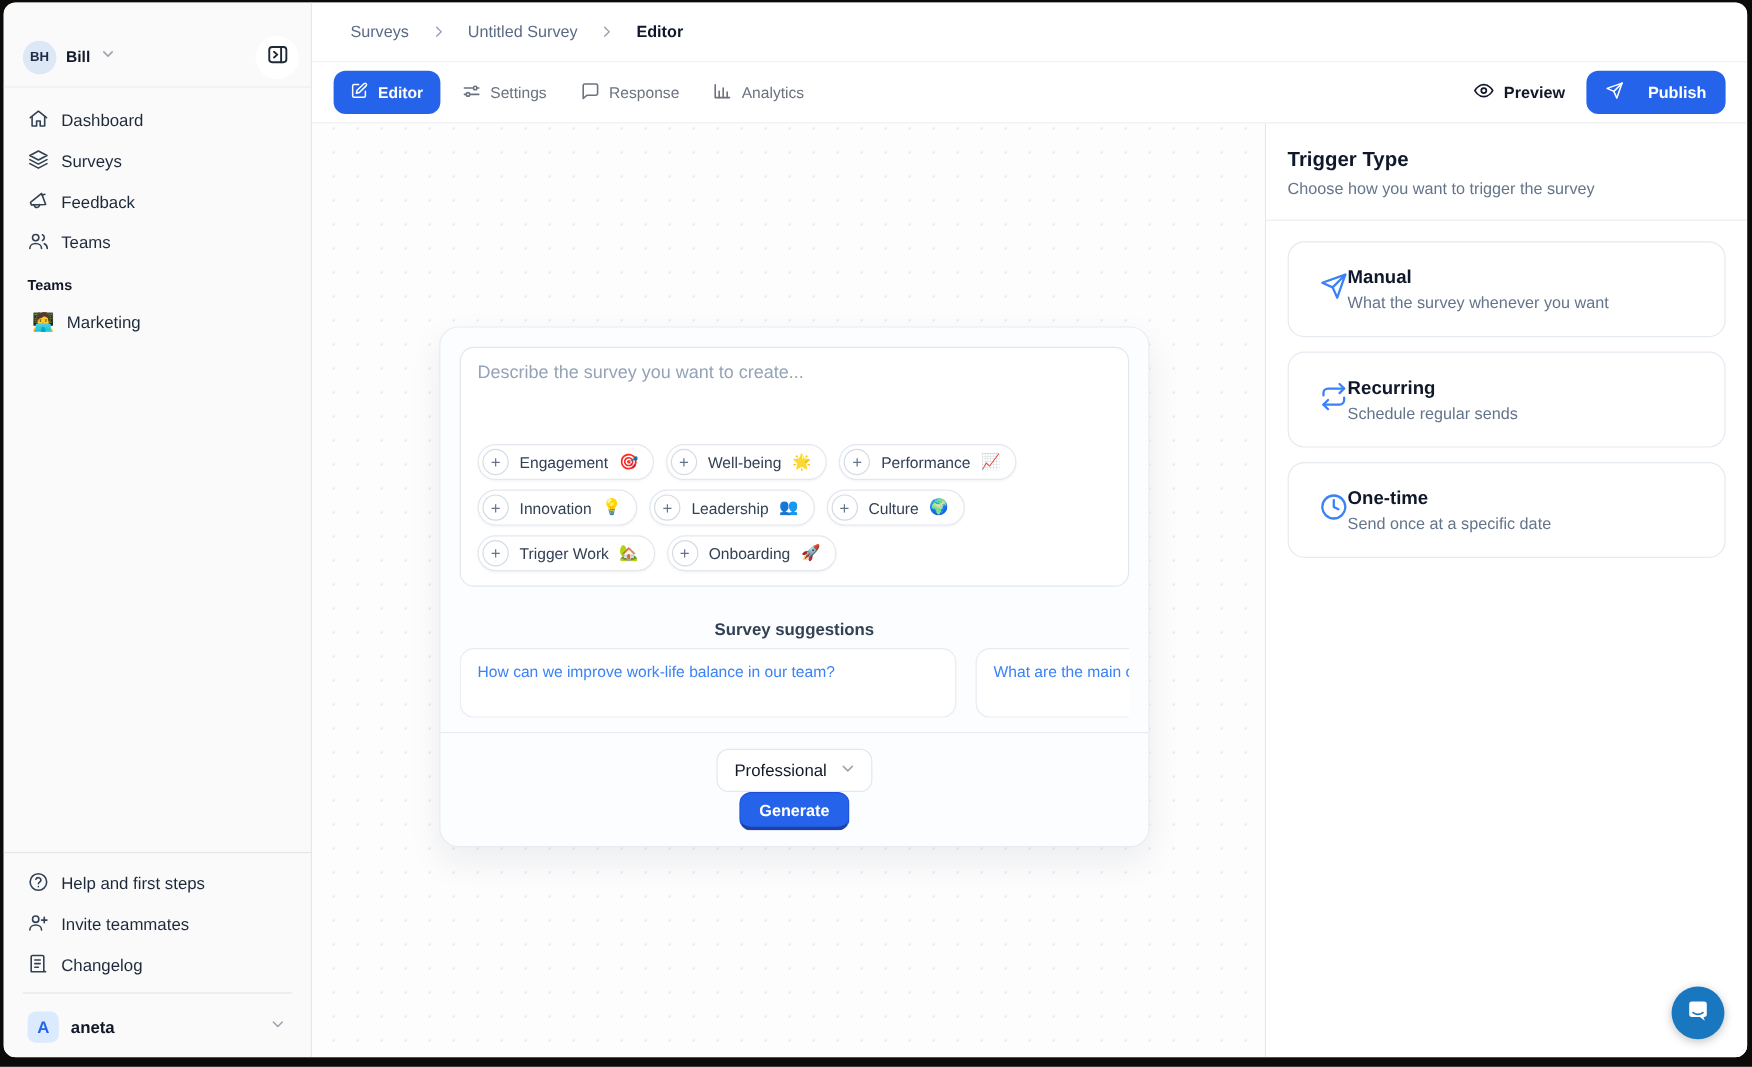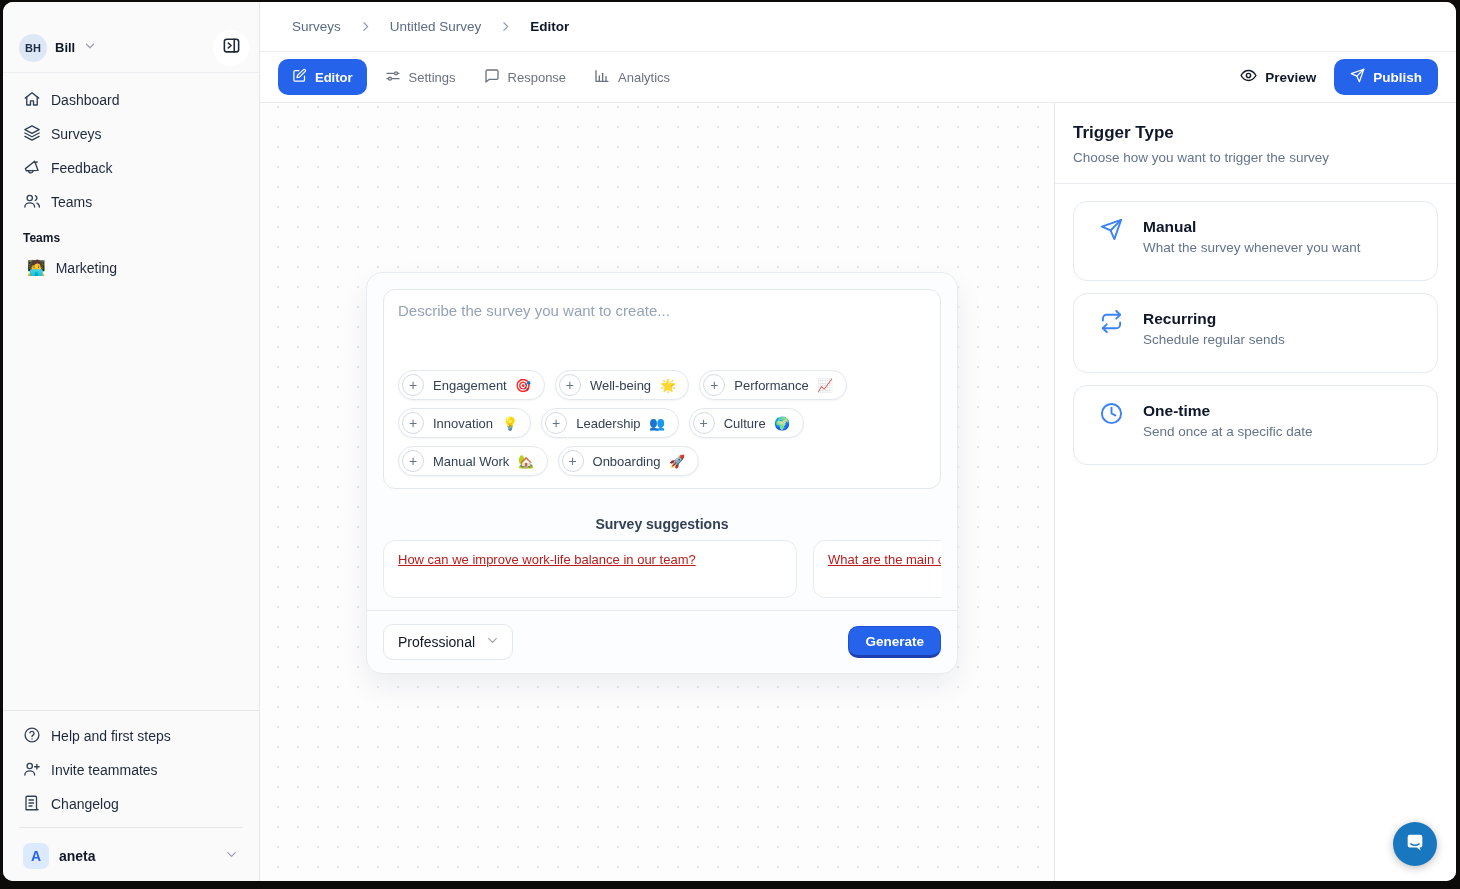--- a/index.html
+++ b/index.html
@@ -33,54 +33,54 @@
   .crumb { font-size:13.5px; color:#5b6b85; cursor:pointer; }
   .crumb.current { color:#0f172a; font-weight:600; cursor:default; }
   .crumb-sep { color:#94a3b8; display:grid; place-items:center; }
 
   .toolbar { height:51px; min-height:51px; background:#fff; border-bottom:1px solid #e8ebef; display:flex; align-items:center; justify-content:space-between; padding:0 18px; }
   .tabs { display:flex; align-items:center; gap:8px; }
   .tab { display:flex; align-items:center; gap:8px; font-size:13px; color:#6b7280; padding:8px 10px; border-radius:10px; cursor:pointer; }
   .tab.active { background:#2563eb; color:#fff; font-weight:600; padding:9px 14px; }
   .toolbar-right { display:flex; align-items:center; gap:18px; }
   .preview-btn { display:flex; align-items:center; gap:8px; font-size:13.5px; color:#111827; cursor:pointer;font-weight:bold; }
-  .publish-btn { display:flex; align-items:center; gap:8px; background:#2563eb; color:#fff; font-size:13.5px; font-weight:600; border:none; border-radius:10px; padding:9px 16px; cursor:pointer; }
+  .publish-btn { display:flex; align-items:center; gap:20px; background:#2563eb; color:#fff; font-size:13.5px; font-weight:600; border:none; border-radius:10px; padding:9px 16px; cursor:pointer; }
 
   .workspace { flex:1; display:flex; min-height:0; }
 
   
   .canvas { flex:1; position:relative; background-color:#fdfdfe;
     background-image:radial-gradient(#e2e6ec 1.2px, transparent 1.3px);
     background-size:20px 20px; background-position:8px 14px; overflow:hidden; }
 
   .prompt-card { position:absolute; left:106px; top:169px; width:592px; background:#fcfdfe; border:1px solid #e7ecf2; border-radius:16px; box-shadow:0 12px 28px rgba(15,23,42,.07); }
   .prompt-inner { margin:16px; height:200px; background:#fff; border:1px solid #e2e8f0; border-radius:12px; padding:12px 14px; display:flex; flex-direction:column; }
   .prompt-textarea { border:none; outline:none; resize:none; flex:1; font-family:"Liberation Sans",sans-serif; font-size:15px; color:#0f172a; background:transparent; }
   .prompt-textarea::placeholder { color:#94a3b8; }
   .chips { display:flex; flex-wrap:wrap; gap:8px 10px; }
   .chip { display:inline-flex; align-items:center; gap:9px; padding:3px 12px 3px 3px; background:#fff; border:1px solid #e3e8ef; border-radius:999px; box-shadow:0 1px 2px rgba(15,23,42,.05); font-size:13px; color:#334155; cursor:pointer; }
   .chip-plus { width:22px; height:22px; border-radius:50%; border:1px solid #d4dbe4; color:#64748b; display:grid; place-items:center; font-size:14px; line-height:1; }
   .chip-emoji { font-family:"DejaVu Sans",sans-serif; font-size:13px; }
 
   .suggestions { padding:11px 16px 12px; }
   .suggestions-title { font-size:14px; font-weight:600; color:#334155; margin-bottom:8px;text-align:center; }
   .suggestions-row { display:flex; gap:16px; overflow:hidden; }
-  .sug-card { flex:0 0 414px; width:414px; height:58px; background:#fff; border:1px solid #e7ecf2; border-radius:12px; padding:11px 14px; font-size:13px; color:#b91c1c; cursor:pointer;text-decoration:underline; }
-
-  .prompt-footer { border-top:1px solid #e7ecf2; padding:13px 16px; display:flex; align-items:center; justify-content:space-between; }
+  .sug-card { flex:0 0 414px; width:414px; height:58px; background:#fff; border:1px solid #e7ecf2; border-radius:12px; padding:11px 14px; font-size:13px; color:#3b82f6; cursor:pointer; }
+
+  .prompt-footer { border-top:1px solid #e7ecf2; padding:13px 16px; display:flex; align-items:center; justify-content:space-between;flex-direction:column; }
   .tone-select { width:130px; height:36px; background:#fff; border:1px solid #e2e8f0; border-radius:10px; display:flex; align-items:center; justify-content:space-between; padding:0 12px 0 14px; font-size:14px; color:#111827; cursor:pointer; }
   .generate-btn { background:#2563eb; color:#fff; border:1px solid #1d4ed8; border-bottom:3px solid #1e40af; border-radius:10px; padding:7px 16px 6px; font-size:13.5px; font-weight:600; font-family:"Liberation Sans",sans-serif; cursor:pointer; }
 
   
   .right-panel { width:402px; min-width:402px; background:#fff; border-left:1px solid #e5e7eb; display:flex; flex-direction:column; }
   .panel-header { padding:20px 18px 18px; border-bottom:1px solid #eceef1; }
   .panel-title { font-size:17px; font-weight:700; color:#0f172a; }
   .panel-subtitle { font-size:13.5px; color:#64748b; margin-top:7px; }
   .trigger-list { padding:17px 18px; display:flex; flex-direction:column; gap:12px; }
-  .trigger-card { border:1px solid #e5eaf0; border-radius:14px; padding:16px 18px 16px 26px; display:flex; align-items:flex-start; gap:20px; min-height:80px; cursor:pointer; background:#fff; }
+  .trigger-card { border:1px solid #e5eaf0; border-radius:14px; padding:16px 18px 16px 26px; display:flex; align-items:center; min-height:80px; cursor:pointer; background:#fff; }
   .trigger-card svg { color:#3b82f6; flex:none; }
   .trigger-title { font-size:15.5px; font-weight:600; color:#0f172a; }
   .trigger-desc { font-size:13.5px; color:#64748b; margin-top:4px; }
 
   
   .chat-launcher { position:absolute; right:19px; bottom:15px; width:44px; height:44px; border-radius:50%; background:#1877be; display:grid; place-items:center; box-shadow:0 2px 8px rgba(0,0,0,.25); cursor:pointer; }
 </style>
 </head>
 <body>
 
@@ -319,21 +319,21 @@
                 <span>Leadership</span>
                 <span class="chip-emoji">👥</span>
               </div>
               <div class="chip">
                 <span class="chip-plus">+</span>
                 <span>Culture</span>
                 <span class="chip-emoji">🌍</span>
               </div>
               <div class="chip">
                 <span class="chip-plus">+</span>
-                <span>Manual Work</span>
+                <span>Trigger Work</span>
                 <span class="chip-emoji">🏡</span>
               </div>
               <div class="chip">
                 <span class="chip-plus">+</span>
                 <span>Onboarding</span>
                 <span class="chip-emoji">🚀</span>
               </div>
             </div>
           </div>
 

